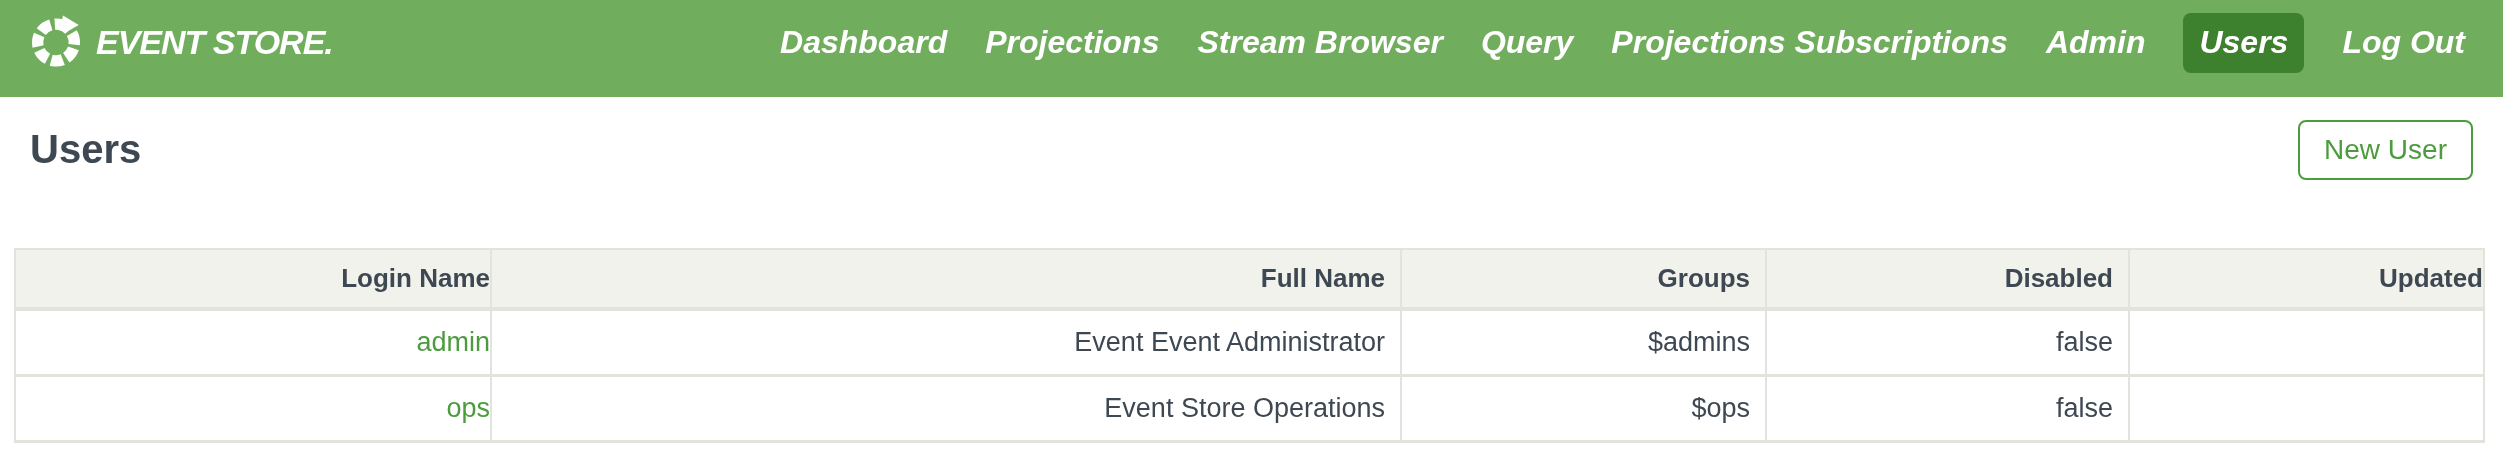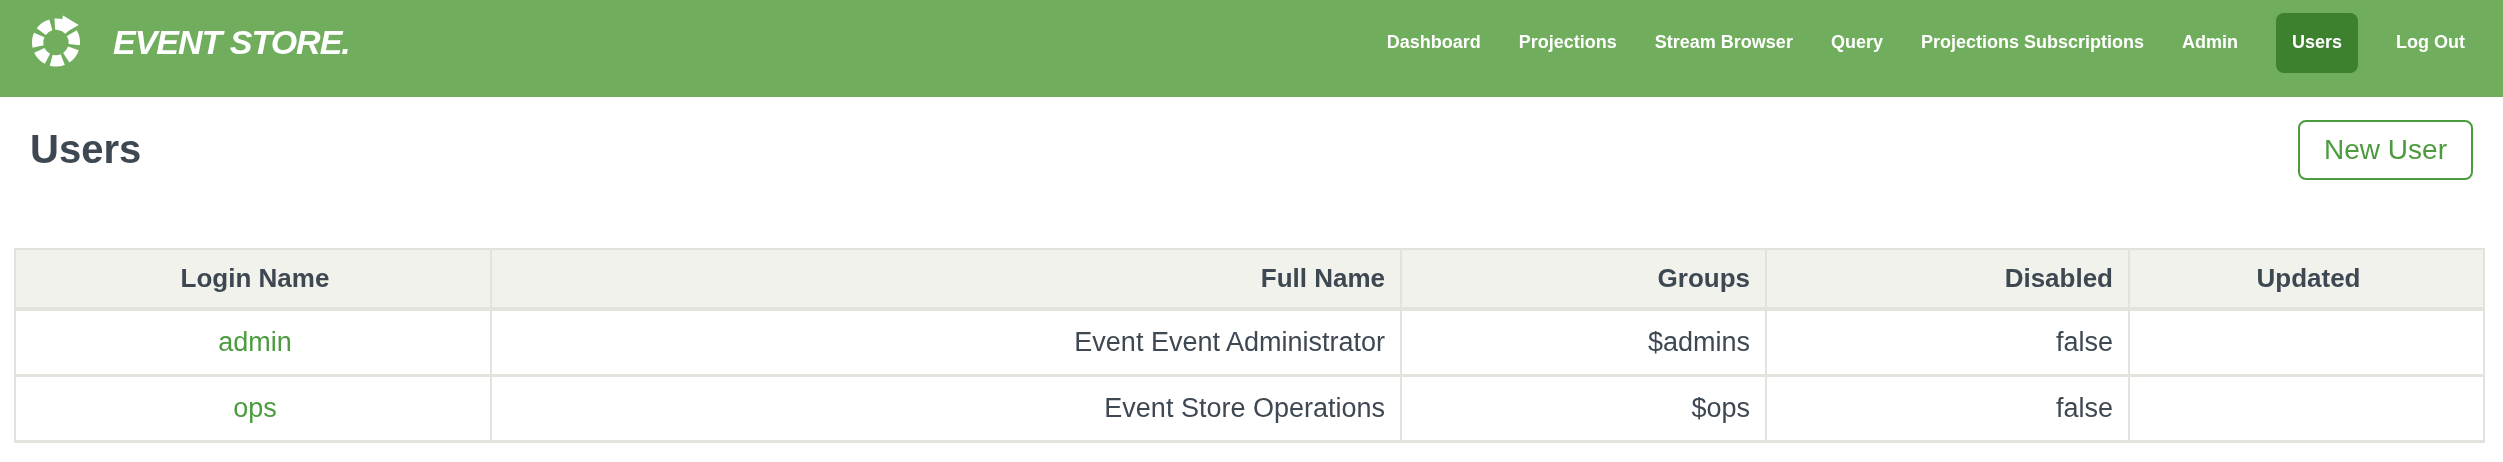--- a/index.html
+++ b/index.html
@@ -13,29 +13,29 @@
   *{box-sizing:border-box;margin:0;padding:0;}
   html,body{width:2503px;height:462px;overflow:hidden;background:#fff;
     font-family:"Liberation Sans",sans-serif;}
   
   .topbar{
     height:97px;width:100%;
     background:var(--navbar_green);
     display:flex;justify-content:space-between;align-items:center;
     padding:0 38px 12px 28px;
   }
-  .brand{display:flex;align-items:center;gap:29px;cursor:pointer;}
+  .brand{display:flex;align-items:center;gap:12px;cursor:pointer;}
   .brand-text{
     color:#fff;font-size:34px;font-weight:bold;font-style:italic;
     letter-spacing:-1px;white-space:nowrap;
   }
   .nav{display:flex;align-items:center;gap:38px;}
   .nav a{
-    color:#fff;font-size:18px;font-weight:bold;text-decoration:none;
-    white-space:nowrap;display:flex;align-items:center;height:60px;
+    color:#fff;font-size:32px;font-weight:bold;text-decoration:none;
+    white-space:nowrap;display:flex;align-items:center;height:60px;font-style:italic;
   }
   .nav a.active{
     background:var(--active_nav_green);
     border-radius:8px;padding:0 16px;
   }
   
   .page-head{
     height:105px;display:flex;justify-content:space-between;align-items:center;
     padding:0 30px;
   }
@@ -56,21 +56,21 @@
   }
   .users-table th{
     background:var(--table_header_bg);
     border:2px solid var(--table_border);border-bottom-width:4px;
     height:60px;font-size:26px;font-weight:bold;
   }
   .users-table td{
     background:#fff;border:2px solid var(--table_border);border-bottom-width:3px;
     height:66px;font-size:27px;
   }
-  .al{text-align:center;padding-left:4px;}
+  .al{text-align:right;padding-left:4px;}
   .ar{text-align:right;padding-right:15px;margin-top:16px;}
   .users-table a{color:var(--accent_green);text-decoration:none;cursor:pointer;}
 </style>
 </head>
 <body>
 
 <header class="topbar">
   <div class="brand">
     <svg width="56" height="57" viewBox="0 0 64 64" aria-hidden="true">
       <g transform="rotate(-80 32 32)">

